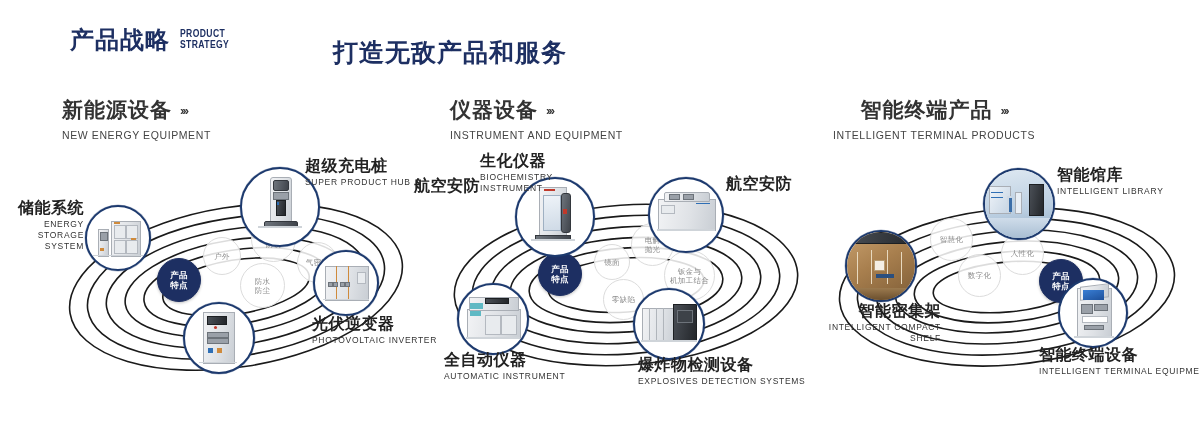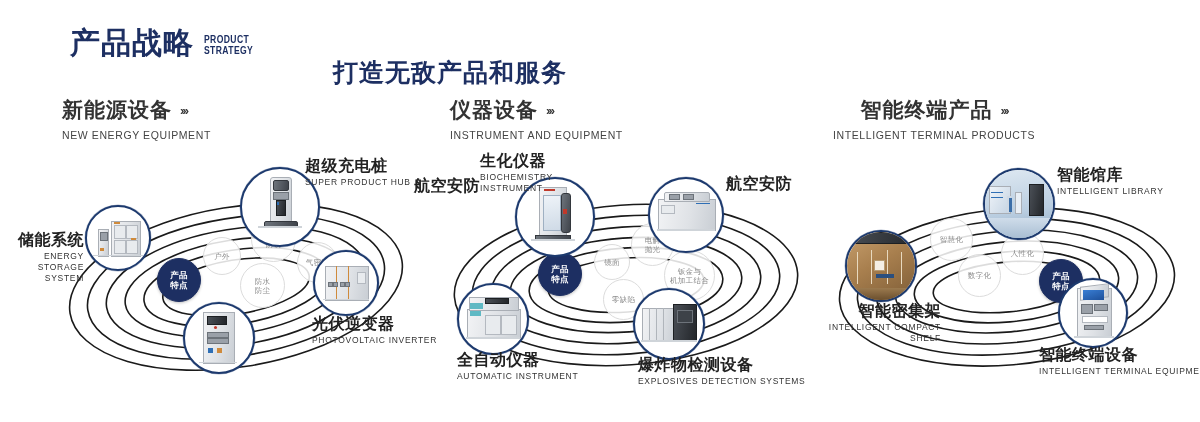--- a/index.html
+++ b/index.html
@@ -8,34 +8,33 @@
     background:#ffffff;
     font-family:"Liberation Sans","DejaVu Sans",sans-serif;
     overflow:hidden;
     position:relative;
   }
   .stage{position:absolute;left:0;top:0;width:1200px;height:422px;}
 
   
   .hdr{position:absolute;left:70px;top:28px;display:flex;align-items:flex-end;}
   .hdr-cn{
-    font-size:30px;font-weight:bold;color:#1d2f62;letter-spacing:1px;
+    font-size:24px;font-weight:bold;color:#1d2f62;letter-spacing:1px;
     line-height:1;font-family:"DejaVu Sans","Liberation Sans",sans-serif;text-align:right;
   }
   .hdr-en{
     margin-left:10px;margin-bottom:2px;color:#1d2f62;font-weight:bold;
     font-size:11px;line-height:11px;letter-spacing:.5px;
     transform:scaleX(.78);transform-origin:left bottom;
     font-family:"Liberation Sans",sans-serif;
   }
   .hdr-sub{
     position:absolute;left:333px;top:36px;
     font-size:25px;font-weight:bold;color:#1d2f62;letter-spacing:1px;
     font-family:"DejaVu Sans","Liberation Sans",sans-serif;
-    margin-top:20px;
   }
 
   
   .sect{position:absolute;}
   .sect .cn{
     font-size:21px;font-weight:bold;color:#333333;letter-spacing:1px;
     font-family:"DejaVu Sans","Liberation Sans",sans-serif;
     display:inline-block;vertical-align:middle;
   }
   .sect .arrows{
@@ -162,21 +161,21 @@
         <div class="pnl" style="left:27px;top:33px;width:10px;height:12px;"></div>
         <div class="pnl" style="left:39px;top:33px;width:10px;height:12px;"></div>
         <div class="acc" style="left:27px;top:15px;width:6px;height:1.6px;"></div>
         <div class="acc" style="left:44px;top:31px;width:5px;height:1.6px;"></div>
         <div class="cab" style="left:11px;top:22px;width:9px;height:26px;"></div>
         <div class="pnl d" style="left:12.5px;top:25px;width:6px;height:7px;"></div>
         <div class="acc" style="left:13px;top:41px;width:4px;height:3px;"></div>
         <div class="floor" style="left:6px;top:48px;width:50px;height:1.4px;"></div>
       </div>
     </div>
-    <div class="nlab rightal" style="left:-28px;top:76px;width:72px;">
+    <div class="nlab rightal" style="left:-28px;top:44px;width:72px;">
       <div class="cn">储能系统</div>
       <div class="en" style="white-space:normal;">ENERGY STORAGE SYSTEM</div>
     </div>
 
     <div class="node" style="left:200px;top:12px;width:76px;height:76px;">
       <div class="art">
         <div class="cab" style="left:28px;top:8px;width:20px;height:44px;border-radius:3px 3px 0 0;"></div>
         <div class="cab dark" style="left:31px;top:11px;width:14px;height:9px;border-radius:2px;"></div>
         <div class="pnl d" style="left:31px;top:23px;width:14px;height:6px;"></div>
         <div class="cab blk" style="left:34px;top:31px;width:8px;height:14px;"></div>
@@ -291,21 +290,21 @@
         <div class="cab" style="left:8px;top:24px;width:52px;height:28px;"></div>
         <div class="cab" style="left:10px;top:12px;width:48px;height:12px;"></div>
         <div class="cab blk" style="left:26px;top:13px;width:22px;height:4px;"></div>
         <div class="acc teal" style="left:11px;top:18px;width:13px;height:6px;"></div>
         <div class="acc teal" style="left:11px;top:26px;width:11px;height:5px;"></div>
         <div class="pnl" style="left:26px;top:30px;width:14px;height:18px;"></div>
         <div class="pnl" style="left:42px;top:30px;width:14px;height:18px;"></div>
         <div class="floor" style="left:7px;top:52px;width:54px;height:1.6px;"></div>
       </div>
     </div>
-    <div class="nlab" style="left:14px;top:196px;margin-left:13px;">
+    <div class="nlab" style="left:14px;top:196px;">
       <div class="cn">全自动仪器</div>
       <div class="en">AUTOMATIC INSTRUMENT</div>
     </div>
 
     <div class="node" style="left:203px;top:133px;width:68px;height:68px;">
       <div class="art">
         <div class="cab" style="left:7px;top:18px;width:32px;height:32px;"></div>
         <div class="acc" style="left:14px;top:18px;width:1.2px;height:32px;background:#b0b5bb;"></div>
         <div class="acc" style="left:21px;top:18px;width:1.2px;height:32px;background:#b0b5bb;"></div>
         <div class="acc" style="left:28px;top:18px;width:1.2px;height:32px;background:#b0b5bb;"></div>

